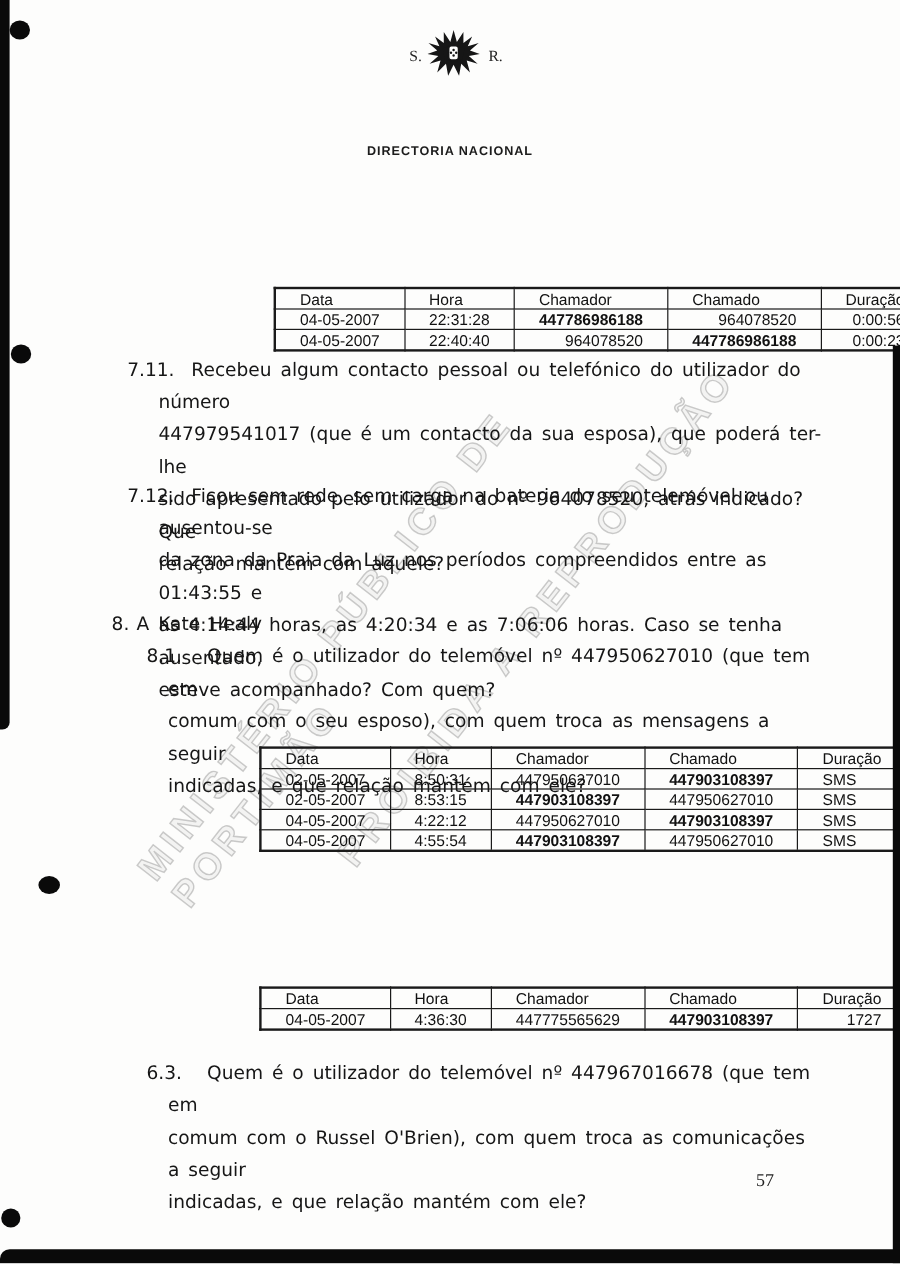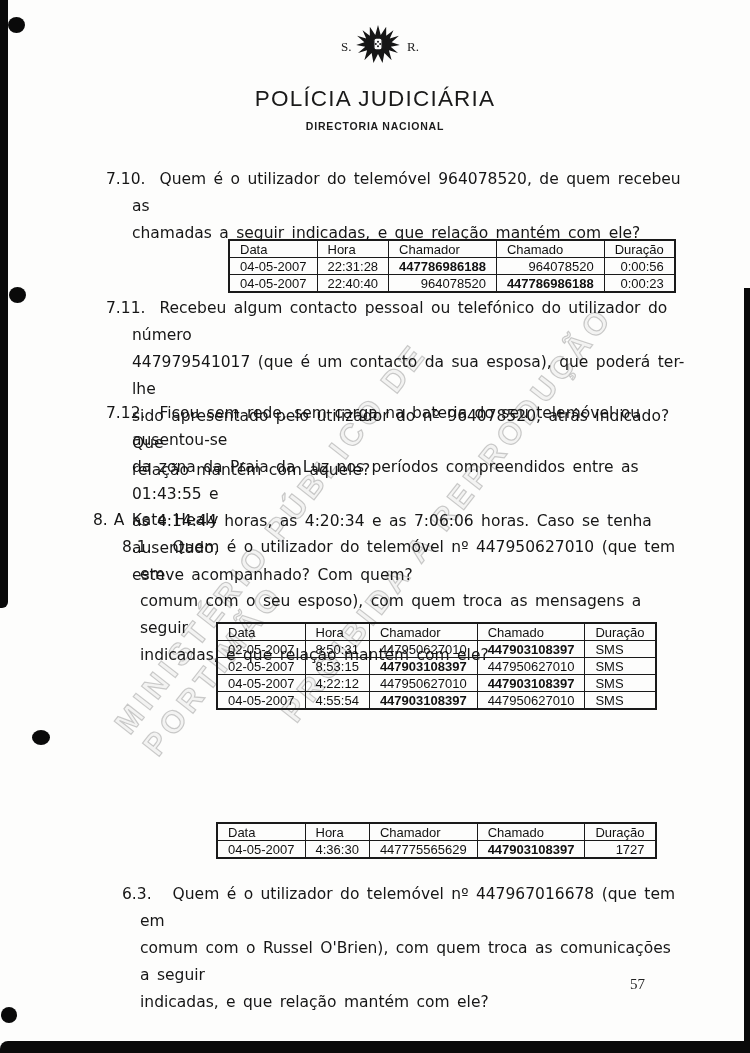--- a/index.html
+++ b/index.html
@@ -31,21 +31,21 @@
   .lvl2 .qnum{margin-right:21px;}
   .sec-head{left:93px;width:560px;padding-left:0;text-indent:0;}
   .sec-head .qnum{margin-right:6px;}
   
   table.calls{
     position:absolute;border-collapse:collapse;z-index:2;
     font-family:"Liberation Sans",sans-serif;font-size:13px;color:#111;
     border:2px solid #1a1a1a;background:rgba(255,255,255,.0);
   }
   table.calls th,table.calls td{
-    border:1.5px solid #1a1a1a;padding:0 10px;height:16px;line-height:15px;
+    border:1.5px solid #1a1a1a;padding:0 20px;height:16px;line-height:15px;
     font-weight:normal;text-align:left;white-space:nowrap;
   }
   table.calls td.b{font-weight:bold;}
   
   .watermark{
     position:absolute;left:40px;top:330px;width:680px;height:340px;
     display:flex;flex-direction:column;align-items:center;justify-content:center;
     gap:52px;transform:rotate(-52deg);pointer-events:none;z-index:1;
     font-family:"Liberation Sans",sans-serif;font-weight:bold;font-size:31px;
     letter-spacing:5px;color:rgba(90,90,90,0.06);
@@ -77,30 +77,27 @@
       <path fill="#161616" d="M24 1 L27 12 L33 3 L33 13 L41 7 L37 16 L47 13 L39 20 L48 23 L38 25 L46 32 L36 29 L39 40 L31 32 L29 43 L24 33 L19 43 L17 32 L9 40 L12 29 L2 32 L10 25 L0 23 L9 20 L1 13 L11 16 L7 7 L15 13 L15 3 L21 12 Z"></path>
       <path fill="#161616" d="M14 18 q10 -4 20 0 l-2 10 q-8 4 -16 0 Z"></path>
       <rect x="19.5" y="15.5" width="9" height="13" rx="2.5" fill="#fdfdfc" stroke="#161616" stroke-width="1.4"></rect>
       <circle cx="24" cy="19.5" r="1.1" fill="#161616"></circle>
       <circle cx="21.6" cy="22" r="1.1" fill="#161616"></circle>
       <circle cx="26.4" cy="22" r="1.1" fill="#161616"></circle>
       <circle cx="24" cy="24.5" r="1.1" fill="#161616"></circle>
     </svg>
   </span>
   <span class="hdr-abs initial" style="left:407px;top:39px;">R.</span>
-  <div class="hdr-abs pj-title">POLÍCIA JUDICIÁRIA</div>
   <div class="hdr-abs directoria">DIRECTORIA NACIONAL</div>
 
   <div class="watermark">
     <span class="wline1">MINISTÉRIO PÚBLICO DE PORTIMÃO</span>
     <span class="wline2">PROIBIDA A REPRODUÇÃO</span>
   </div>
 
-  <div class="q lvl1" style="top:166px;"><span class="qnum">7.10.</span><span class="qtext">Quem é o utilizador do telemóvel 964078520, de quem recebeu as
-chamadas a seguir indicadas, e que relação mantém com ele?</span></div>
 
   <table class="calls" style="left:228px;top:239px;">
     <colgroup>
         <col style="width:72px">
         <col style="width:54px">
         <col style="width:90px">
         <col style="width:96px">
         <col style="width:54px">
       </colgroup>
   <thead>

